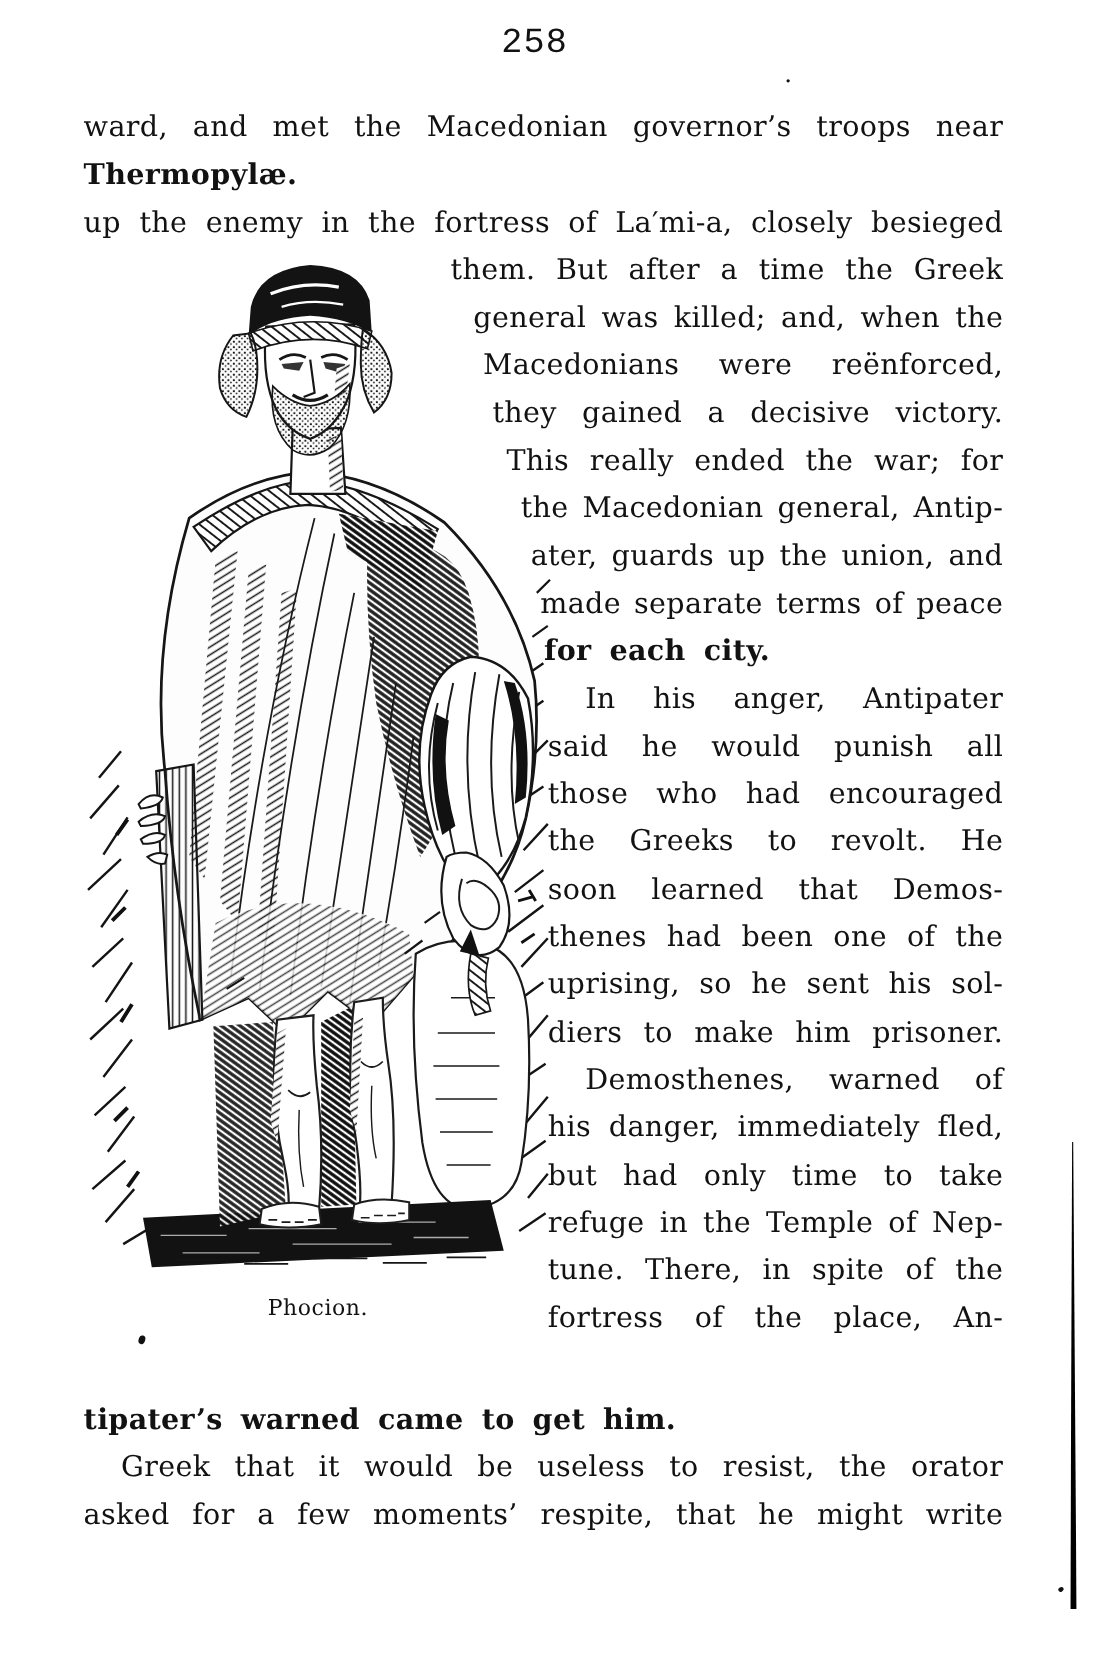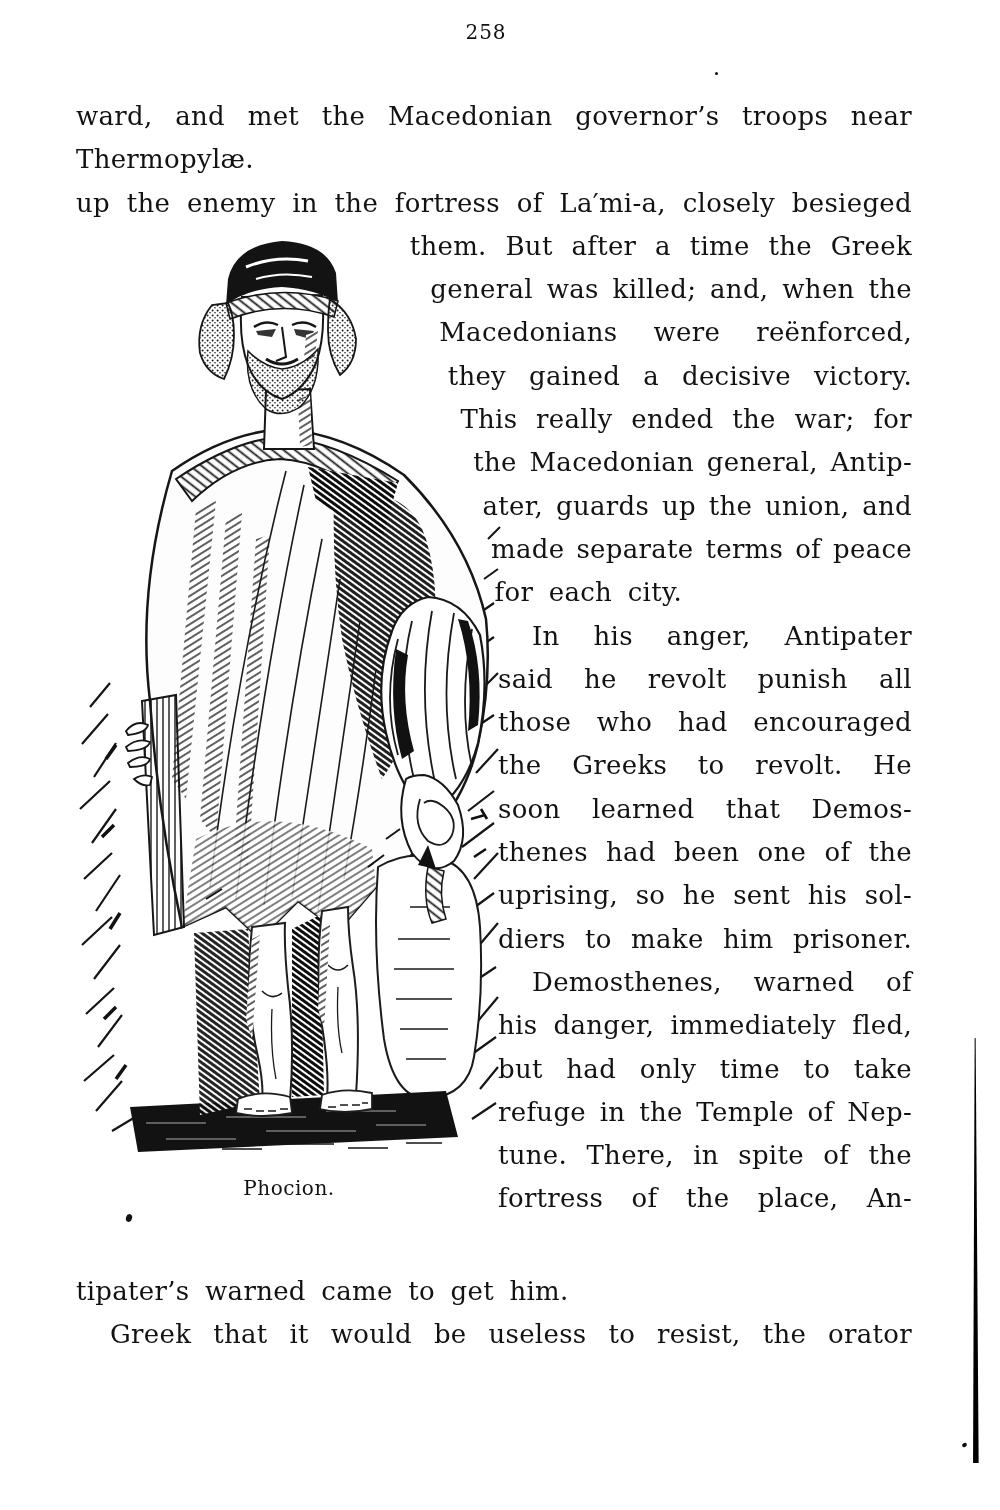--- a/index.html
+++ b/index.html
@@ -2,25 +2,25 @@
 <html><head>
 <meta charset="utf-8">
 <style>
   html,body { margin:0; padding:0; background:#ffffff; }
   .page {
     position:relative; width:1000px; height:1510px; background:#ffffff;
     font-family:"DejaVu Serif","Liberation Serif",serif; color:#121212; overflow:hidden;
   }
   .page-number {
     position:absolute; top:20px; left:0; width:972px; text-align:center;
-    font-size:20px; letter-spacing:1px;
+    font-size:32px; letter-spacing:1px;font-family:Liberation Mono, monospace;
   }
   .content { position:absolute; left:76px; top:95px; width:836px; font-size:26px; line-height:43.3px; letter-spacing:0.3px; }
   .ln { text-align:justify; text-align-last:justify; height:43.3px; }
-  .ln.l { text-align:center; text-align-last:left; word-spacing:7px; }
+  .ln.l { text-align:center; text-align-last:left; word-spacing:7px;font-weight:bold; }
   .ln.ind { text-indent:34px; }
   .flow::after { content:""; display:block; clear:both; }
   .fig-float {
     float:left; width:426px; height:1045px; margin:0; padding:0;
     shape-outside: polygon(0 0, 313px 0, 355px 88px, 372px 175px, 398px 262px, 415px 345px, 422px 432px, 422px 1045px, 0 1045px);
   }
   .fig-float svg { display:block; margin:14px 0 0 0; }
   .caption { margin-top:21px; text-align:center; font-size:20px; letter-spacing:0.5px; line-height:26px; }
   .scan-line {
     position:absolute; left:972px; top:1038px; width:7px; height:425px; background:#000;
@@ -147,36 +147,37 @@
       <div class="ln j">them.  But after a time the Greek</div>
       <div class="ln j">general was killed; and, when the</div>
       <div class="ln j">Macedonians were reënforced,</div>
       <div class="ln j">they gained a decisive victory.</div>
       <div class="ln j">This really ended the war; for</div>
       <div class="ln j">the Macedonian general, Antip-</div>
       <div class="ln j">ater, guards up the union, and</div>
       <div class="ln j">made separate terms of peace</div>
       <div class="ln l">for each city.</div>
       <div class="ln j ind">In his anger, Antipater</div>
-      <div class="ln j">said he revolt punish all</div>
+      <div class="ln j">said he would punish all</div>
       <div class="ln j">those who had encouraged</div>
       <div class="ln j">the Greeks to revolt.  He</div>
       <div class="ln j">soon learned that Demos-</div>
       <div class="ln j">thenes had been one of the</div>
       <div class="ln j">uprising, so he sent his sol-</div>
       <div class="ln j">diers to make him prisoner.</div>
       <div class="ln j ind">Demosthenes, warned of</div>
       <div class="ln j">his danger, immediately fled,</div>
       <div class="ln j">but had only time to take</div>
       <div class="ln j">refuge in the Temple of Nep-</div>
       <div class="ln j">tune.  There, in spite of the</div>
       <div class="ln j">fortress of the place, An-</div>
     </div>
 
     <div class="ln l">tipater’s warned came to get him.</div>
     <div class="ln j ind">Greek that it would be useless to resist, the orator</div>
+    <div class="ln j">asked for a few moments’ respite, that he might write</div>
   </div>
 
   <div class="scan-line"></div>
   <div class="speck s1"></div>
   <div class="speck s2"></div>
   <div class="speck s3"></div>
 </div>
 
 </body></html>

